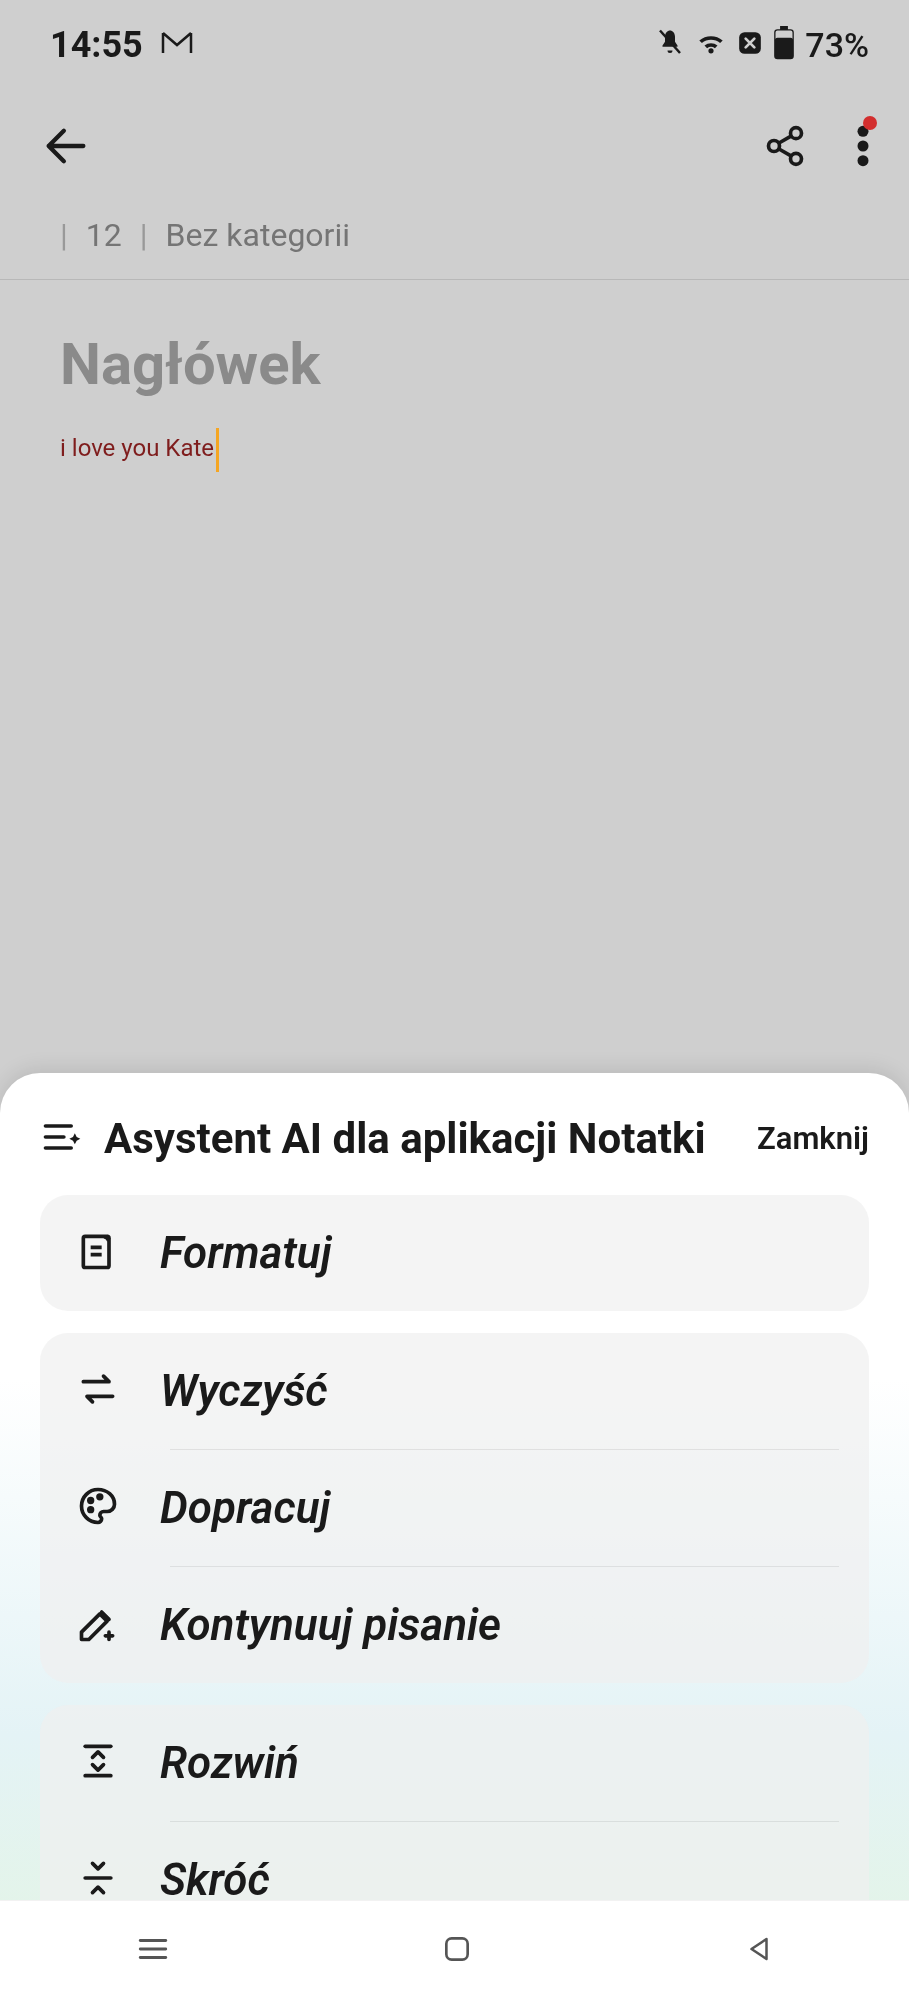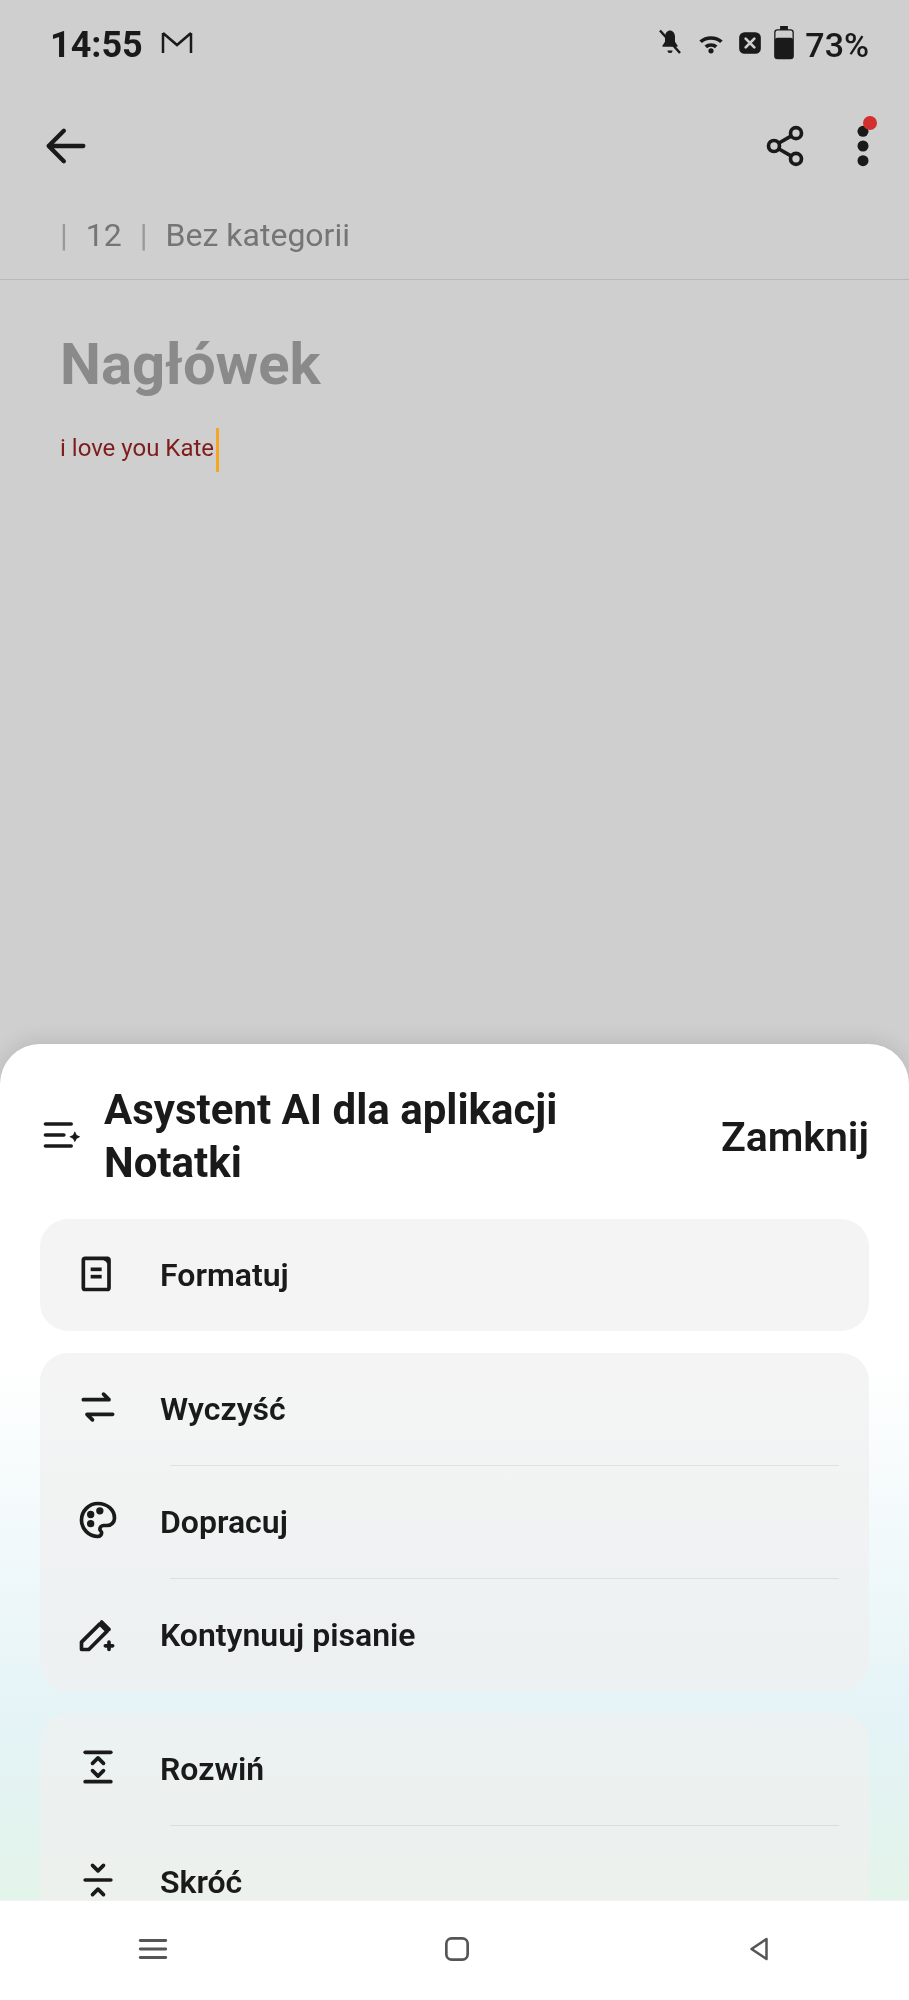--- a/index.html
+++ b/index.html
@@ -28,25 +28,25 @@
   
   .note-content { padding: 50px 60px; }
   .note-title { font-size: 58px; font-weight: 700; color: #8a8a8a; margin-bottom: 30px; }
   .note-body { font-size: 24px; color: #7f1d1d; position: relative; display: inline-block; }
   .cursor { display: inline-block; width: 3px; height: 44px; background: #f5a623; vertical-align: middle; margin-left: 2px; }
 
   
   .bottom-sheet { position: absolute; bottom: 0; left: 0; right: 0; background: #fff; border-top-left-radius: 40px; border-top-right-radius: 40px; padding: 40px 0 0 0; box-shadow: 0 -4px 20px rgba(0,0,0,0.1); }
   .sheet-header { display: flex; align-items: center; padding: 0 40px 30px 40px; gap: 20px; justify-content: center; }
   .sheet-title { font-size: 42px; font-weight: 700; color: #1a1a1a; flex: 1; line-height: 1.25; }
-  .sheet-close { font-size: 41px; font-weight: 600; color: #1a1a1a; }
+  .sheet-close { font-size: 31px; font-weight: 600; color: #1a1a1a; }
 
   .action-group { margin: 0 40px 22px 40px; background: rgba(240,240,240,0.7); border-radius: 28px; overflow: hidden; }
   .action-item { display: flex; align-items: center; padding: 32px 36px; gap: 40px; }
-  .action-label { font-size: 32px; font-weight: 600; color: #1a1a1a; }
+  .action-label { font-size: 44px; font-weight: 600; color: #1a1a1a; font-style: italic; }
   .action-divider { height: 1px; background: rgba(0,0,0,0.08); margin-left: 130px; margin-right: 30px; }
   .sheet-gradient { background: linear-gradient(180deg, #ffffff 0%, #ffffff 30%, rgba(210,235,240,0.6) 70%, rgba(215,240,215,0.7) 100%); padding-bottom: 40px; }
 
   
   .nav-bar { position: absolute; bottom: 0; left: 0; right: 0; height: 100px; background: #fff; display: flex; justify-content: space-around; align-items: center; border-top: 1px solid rgba(0,0,0,0.05); }
 
   .icon-svg { flex-shrink: 0; }
 </style>
 </head>
 <body>

